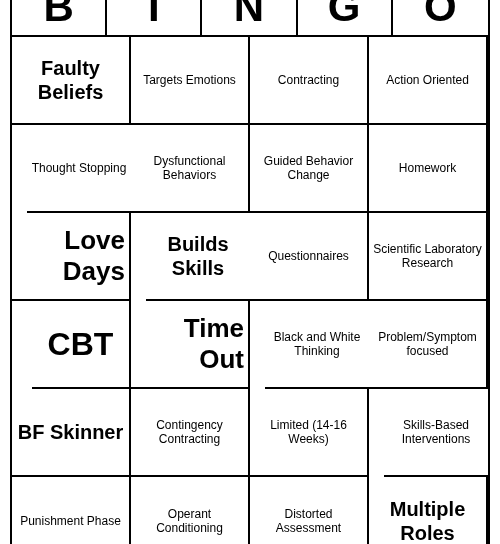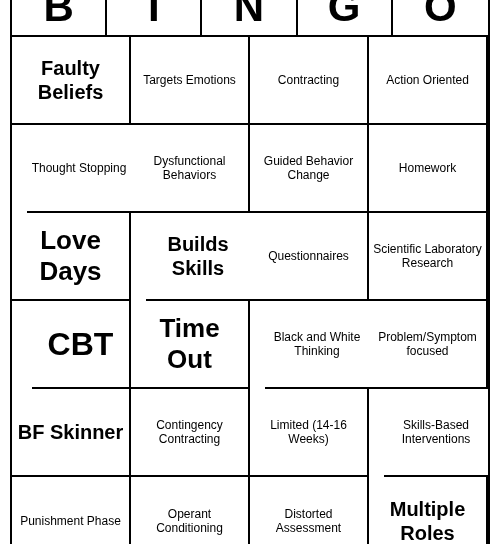--- a/index.html
+++ b/index.html
@@ -71,20 +71,21 @@
     }
 
     .bingo-cell.large-text {
       font-size: 20px;
       font-weight: bold;
     }
 
     .bingo-cell.xl-text {
       font-size: 26px;
       font-weight: bold;
+      text-align: right;
     }
 
     .bingo-cell.xxl-text {
       font-size: 32px;
       font-weight: bold;
       margin-left: 20px;
     }
   </style>
 </head>
 <body>

